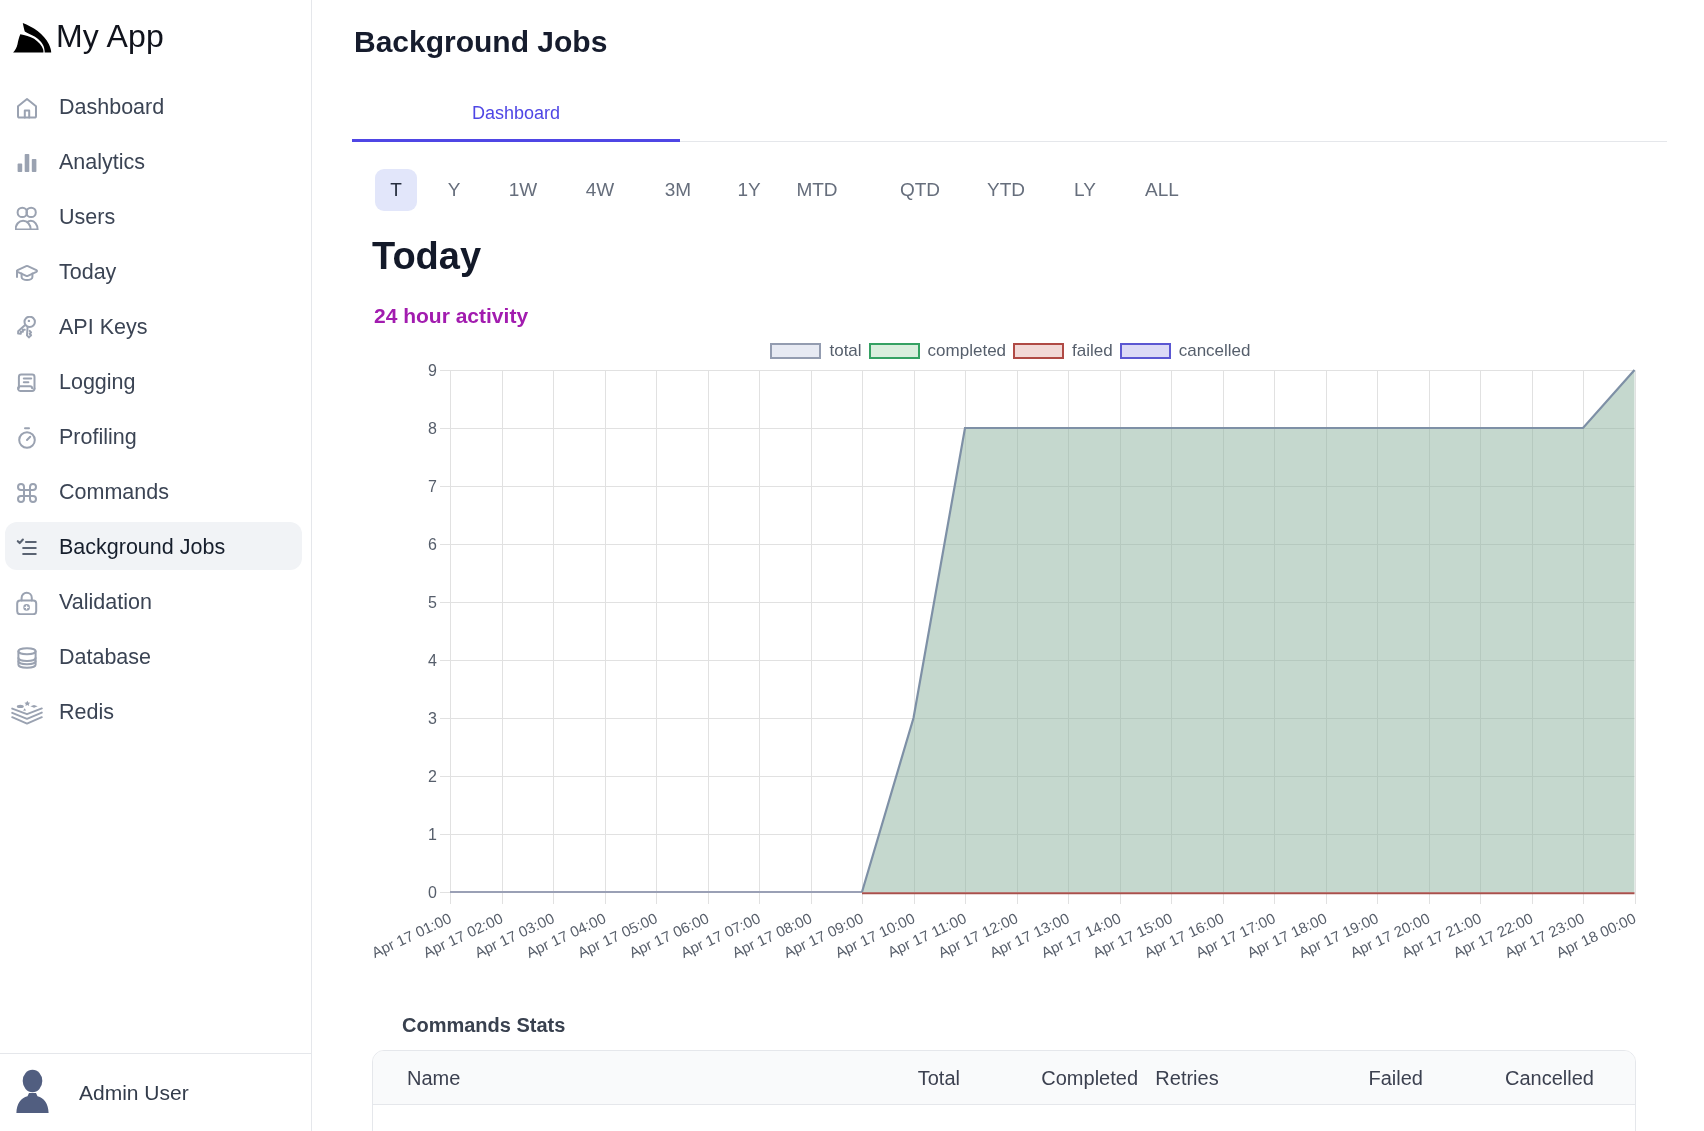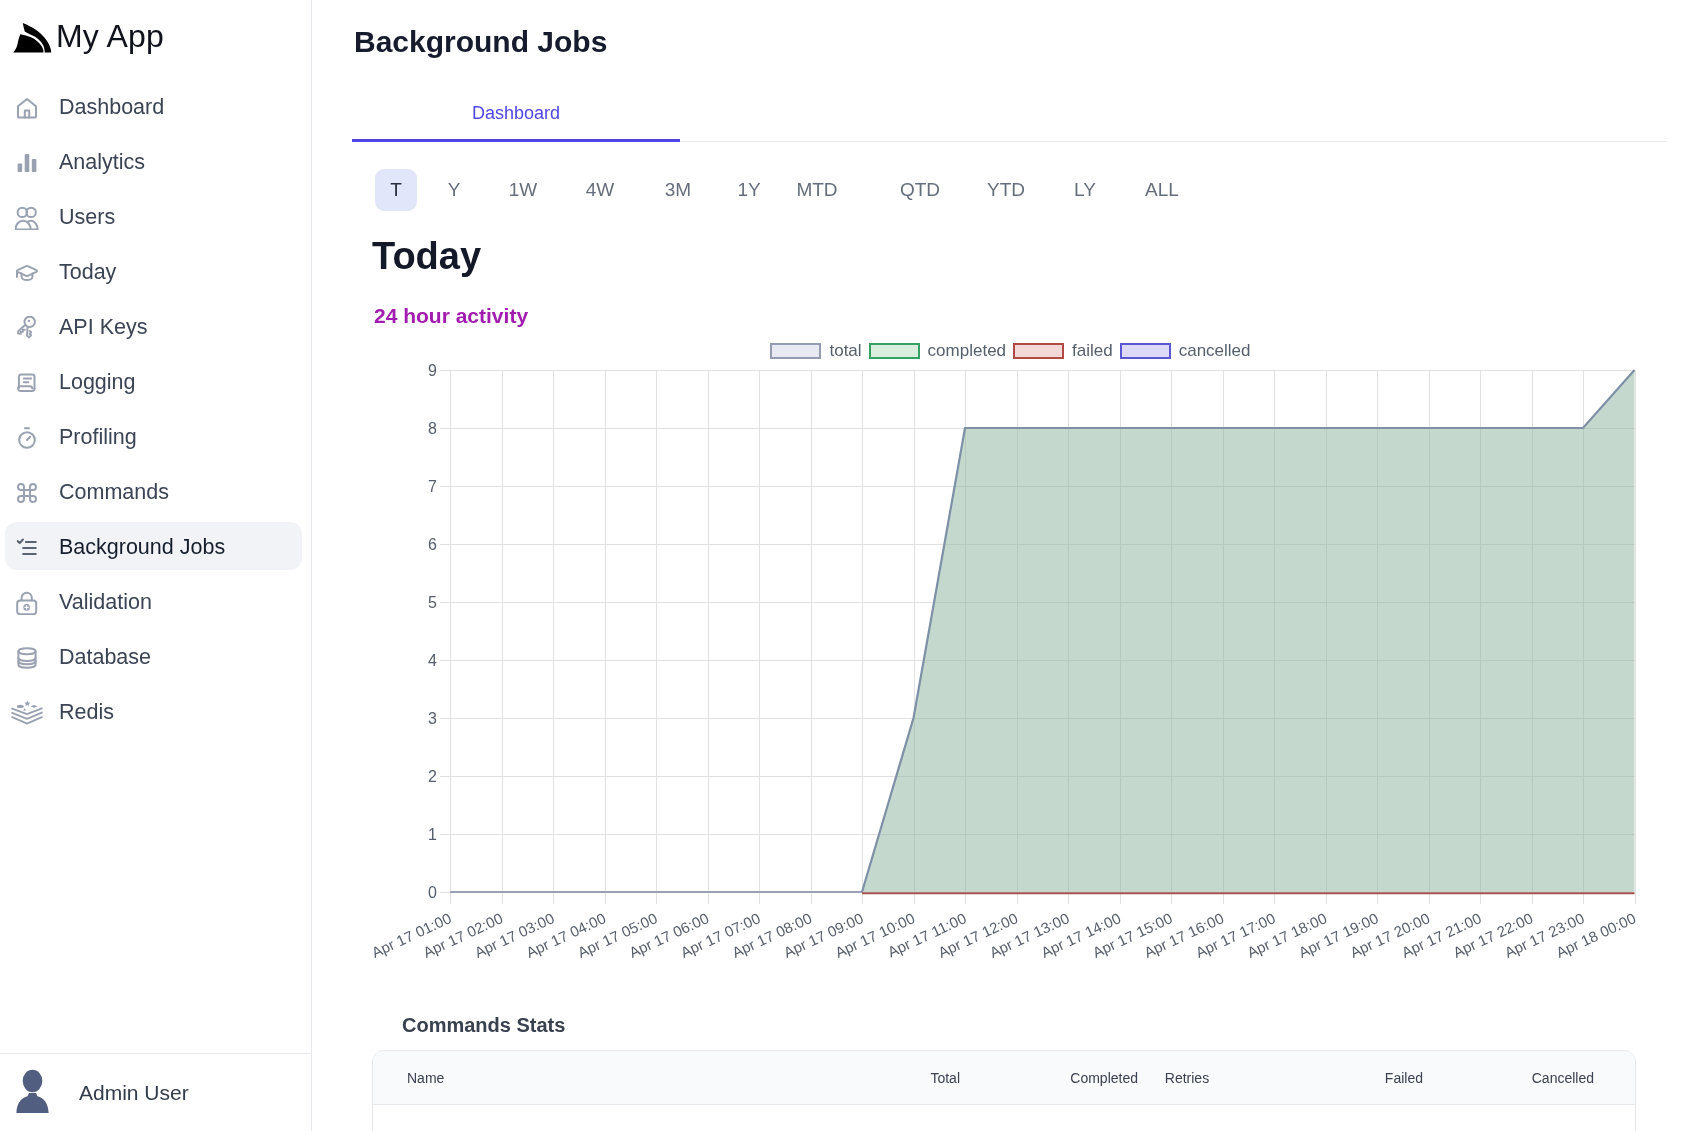--- a/index.html
+++ b/index.html
@@ -45,21 +45,21 @@
   display:flex; justify-content:center; align-items:center; }
 .lg-sw { width:51px; height:15.5px; border-width:2px; border-style:solid; margin-right:8px; }
 .lg-tx { font-size:17px; color:#565f6c; margin-right:7px; }
 
 
 #h4 { position:absolute; left:374px; top:1014px; font-size:20px; font-weight:600; color:#39414f;margin-left:28px; }
 #card { position:absolute; left:372px; top:1050px; width:1264px; height:120px;
   border:1px solid #e5e7eb; border-radius:12px; background:#fff; overflow:hidden; }
 #thead { position:absolute; left:0; top:0; width:100%; height:54px; background:#f9fafb;
   border-bottom:1px solid #e5e7eb; }
-.th { position:absolute; top:0; line-height:54px; font-size:14px; font-weight:500;
+.th { position:absolute; top:0; line-height:54px; font-size:20px; font-weight:500;
   color:#3c4150; }
 </style>
 </head>
 <body>
 
 <div id="sidebar">
   <svg id="logo" viewBox="0 0 40 34">
  <path fill="#000" d="M10.8 3.9 C15.5 5.7 21 8.6 25.6 11.9 C30.5 15.5 34.5 20.3 36.8 25 C38.4 28.3 39.2 31.2 39.2 33.6 L32.7 33.6 C32.7 32.0 32.5 30.5 32.0 28.5 C31.2 24.9 27.6 20.9 22.6 17.6 C19.4 16.0 15.3 13.9 12.8 12.5 C12.1 10.2 11.3 6.9 10.8 3.9 Z"></path>
  <path fill="#000" d="M8.3 15.2 C13 16.1 18 17.6 22.1 19.7 C26.5 22.7 30.0 26.5 31.1 30.2 C31.5 31.5 31.5 32.6 31.4 33.6 L1.1 33.6 C2.8 31.6 4.8 28.4 5.5 25.2 C6.2 21.8 7.1 17.8 8.3 15.2 Z"></path>
     </svg>

